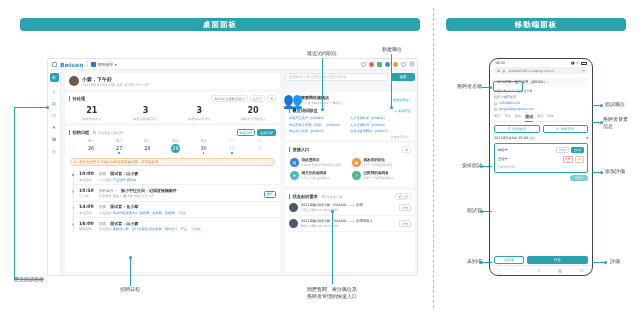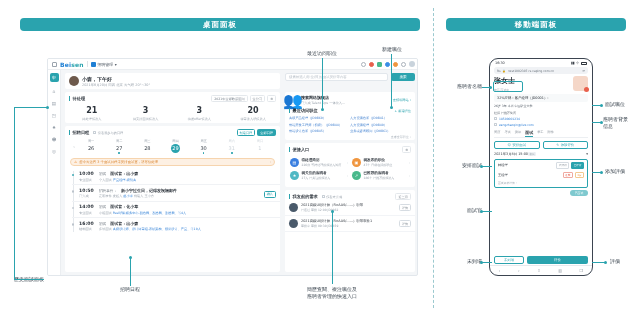--- a/index.html
+++ b/index.html
@@ -581,27 +581,20 @@
       </span>
     </div>
     <div class="ph-url">
       <span>Rs</span>
       <span>🔒</span>
       <span style="flex:1;">test1002307.rs.caping.com.cn</span>
       <span>⟳</span>
     </div>
 
     <div class="ph-body">
-      <div class="ph-name-row">
-        <div>
-          <div class="ph-name">张女士</div>
-          <div class="ph-tags">简历-面试中</div>
-        </div>
-        <div class="ph-photo"></div>
-      </div>
 
       <div class="ph-pos">32%应聘：客户经理（JD0001）›</div>
       <div class="ph-meta">26岁    3年    本科    中国矿业大学</div>
       <div class="ph-meta">社招    已推荐简历</div>
       <div class="ph-contact">
         <span class="cbox"></span>
         <span>18500001234</span>
       </div>
       <div class="ph-contact">
         <span class="cbox"></span>

